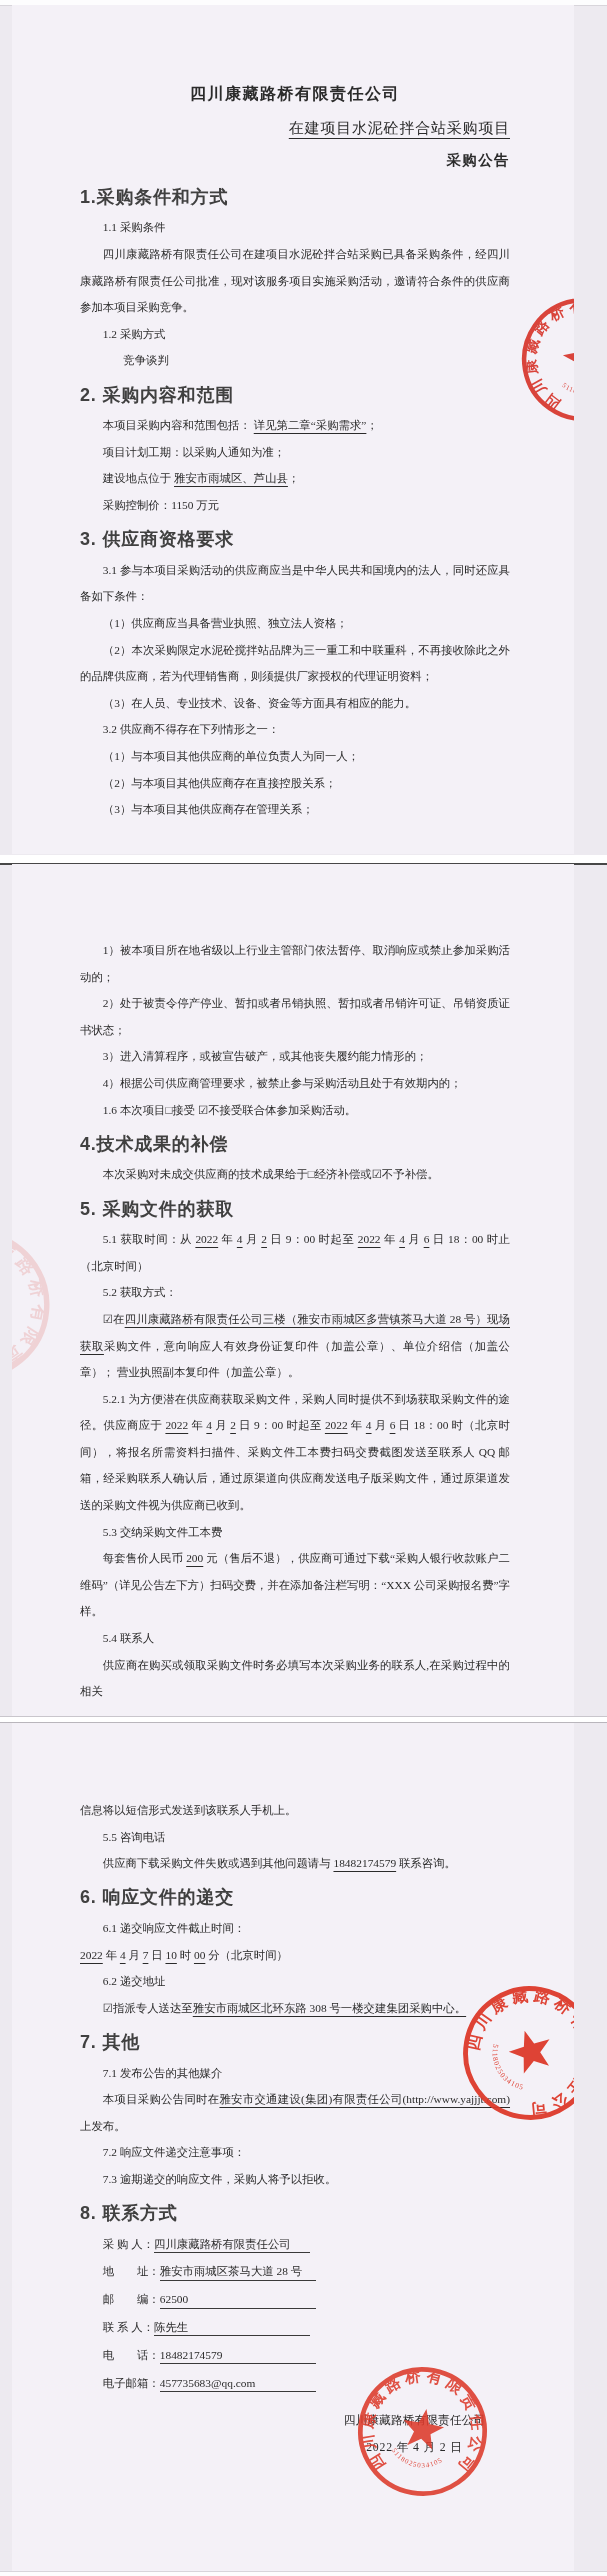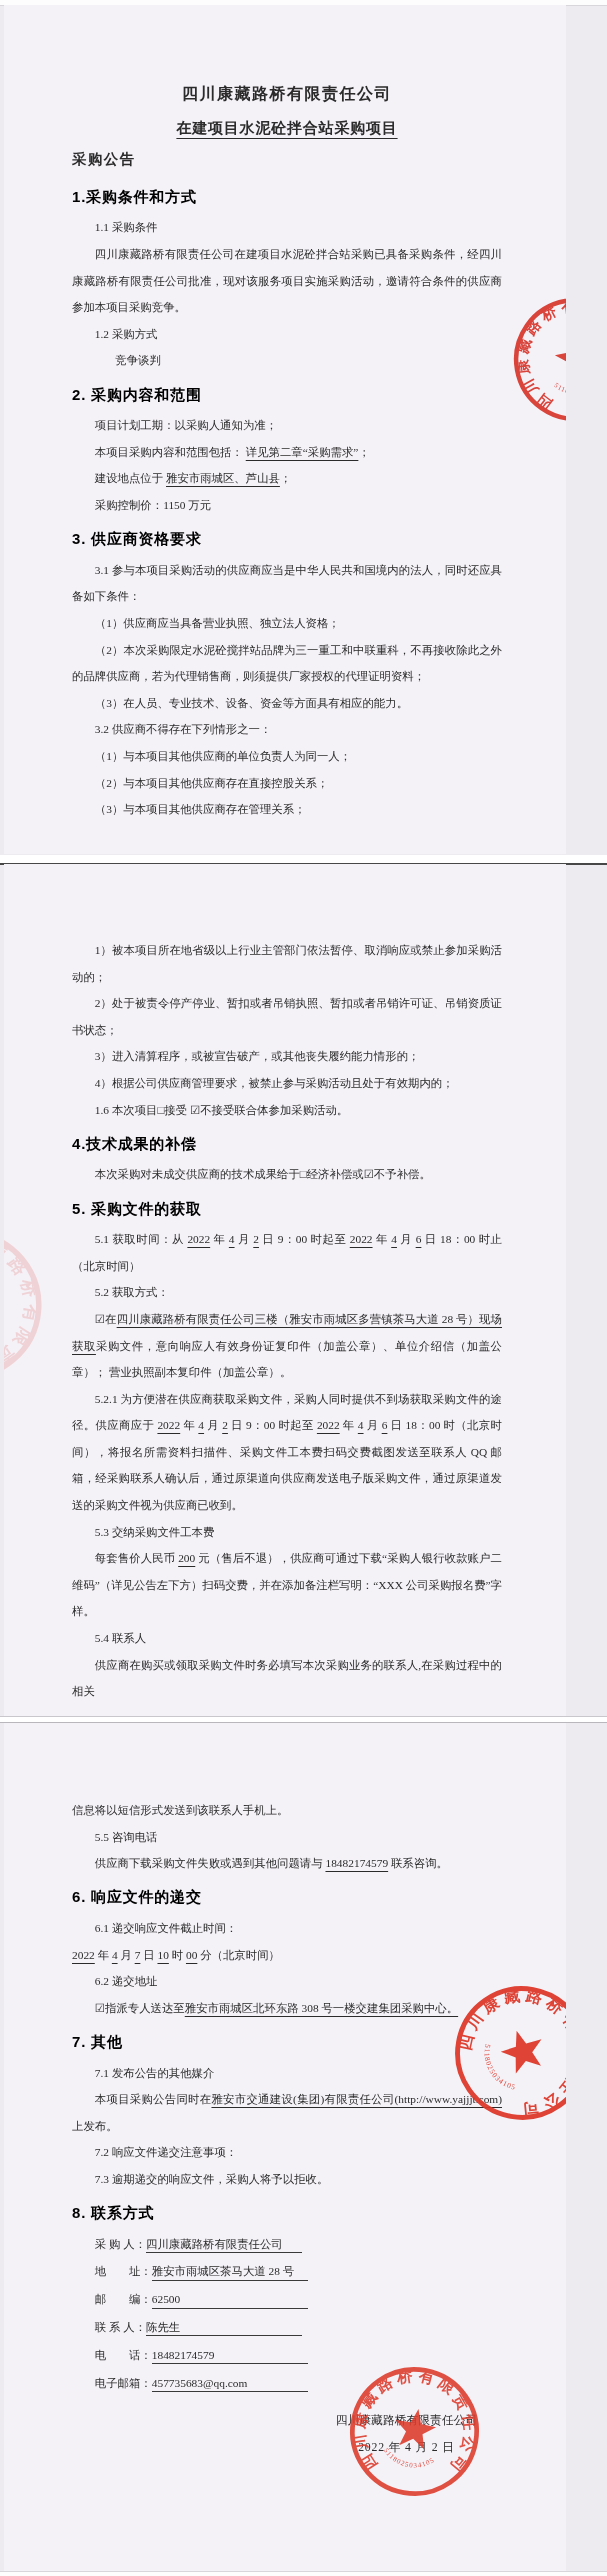--- a/index.html
+++ b/index.html
@@ -7,43 +7,43 @@
     width:607px;
     background:#e9e6ec;
     font-family:"Liberation Serif","DejaVu Serif",serif;
     color:#2b2b2b;
   }
   .canvas { position:relative; width:607px; height:2576px; background:#edeaf0; overflow:hidden; }
   .edge-strip { position:absolute; left:0; width:607px; background:#fdfdfe; }
   #edge-top { top:0; height:4.6px; border-bottom:0.8px solid #d8d5db; }
   #edge-bottom { top:2571px; height:4.6px; border-top:0.8px solid #d8d5db; }
 
-  .page { position:absolute; left:4px; width:562px; background:#f4f1f7; overflow:hidden; }
+  .page { position:absolute; left:12px; width:562px; background:#f4f1f7; overflow:hidden; }
   #page-1 { top:5.3px;    height:849px; }
   #page-2 { top:864px; height:852px; }
   #page-3 { top:1723px; height:849px; }
 
   .sep { position:absolute; left:0; width:607px; background:#ffffff; }
   #sep-1 { top:855px; height:7.6px; border-bottom:2.3px solid #474747; }
   #sep-2 { top:1716px; height:5.3px;  border-top:0.8px solid #c9c6cc; border-bottom:1.5px solid #b9b6bc; }
 
   .content { position:relative; padding:71px 64px 0 68px; }
   #page-2 .content { padding-top:73px; }
   #page-3 .content { padding-top:74px; }
 
   .blk { font-size:11.4px; line-height:26.6px; text-align:justify; }
   .title1 { font-family:"Liberation Sans","DejaVu Sans",sans-serif; font-weight:bold; font-size:16px;
             text-align:center; line-height:35px; letter-spacing:1.5px; }
-  .title2 { font-family:"Liberation Sans","DejaVu Sans",sans-serif; font-weight:bold; font-size:15px;
-            text-align:center; line-height:33px; letter-spacing:0.8px; }
+  .title2 { font-family:"Liberation Sans","DejaVu Sans",sans-serif; font-weight:normal; font-size:15px;
+            text-align:right; line-height:33px; letter-spacing:0.8px; }
   .title2 span { text-decoration:underline; text-underline-offset:4.6px; text-decoration-thickness:1.1px; }
-  .title3 { font-family:Liberation Mono, monospace; font-weight:bold; font-size:14.4px;
-            text-align:left; line-height:32px; letter-spacing:1.5px; margin-bottom:3px; }
-  .h1 { font-family:"Liberation Sans","DejaVu Sans",sans-serif; font-weight:bold; font-size:15px;
-        line-height:20px; margin:10.6px 0 7.6px 0; color:#000000; letter-spacing:0.8px; text-align:left; }
+  .title3 { font-family:Liberation Sans, sans-serif; font-weight:bold; font-size:14.4px;
+            text-align:right; line-height:32px; letter-spacing:1.5px; margin-bottom:3px; }
+  .h1 { font-family:"Liberation Sans","DejaVu Sans",sans-serif; font-weight:bold; font-size:18px;
+        line-height:20px; margin:10.6px 0 7.6px 0; color:#404040; letter-spacing:0.8px; text-align:left; }
   .pi  { text-indent:2em; }
   .pi2 { text-indent:3.8em; }
   .p   { text-indent:0; }
   .contact { text-indent:2em; line-height:27px; margin-bottom:0.8px; }
 
   .u { text-decoration:underline; text-underline-offset:3.8px; text-decoration-thickness:0.8px; }
   .fill { text-decoration:none; display:inline-block; border-bottom:1.1px solid #3a3a3a;
           min-width:156px; line-height:1.35; text-indent:0; }
 
   .signature { position:absolute; left:317px; top:688px; width:171px; text-align:center;
@@ -70,22 +70,22 @@
     <div class="content">
         <div class="blk title1"><span>四川康藏路桥有限责任公司</span></div>
         <div class="blk title2"><span>在建项目水泥砼拌合站采购项目</span></div>
         <div class="blk title3"><span>采购公告</span></div>
         <div class="blk h1"><span>1.采购条件和方式</span></div>
         <div class="blk pi"><span>1.1 采购条件</span></div>
         <div class="blk pi"><span>四川康藏路桥有限责任公司在建项目水泥砼拌合站采购已具备采购条件，经四川康藏路桥有限责任公司批准，现对该服务项目实施采购活动，邀请符合条件的供应商参加本项目采购竞争。</span></div>
         <div class="blk pi"><span>1.2 采购方式</span></div>
         <div class="blk pi2"><span>竞争谈判</span></div>
         <div class="blk h1"><span>2. 采购内容和范围</span></div>
+        <div class="blk pi"><span>本项目采购内容和范围包括： </span><span class="u">详见第二章“采购需求”</span><span>；</span></div>
         <div class="blk pi"><span>项目计划工期：以采购人通知为准；</span></div>
-        <div class="blk pi"><span>本项目采购内容和范围包括： </span><span class="u">详见第二章“采购需求”</span><span>；</span></div>
         <div class="blk pi"><span>建设地点位于 </span><span class="u">雅安市雨城区、芦山县</span><span>；</span></div>
         <div class="blk pi"><span>采购控制价：1150 万元</span></div>
         <div class="blk h1"><span>3.  供应商资格要求</span></div>
         <div class="blk pi"><span>3.1 参与本项目采购活动的供应商应当是中华人民共和国境内的法人，同时还应具备如下条件：</span></div>
         <div class="blk pi"><span>（1）供应商应当具备营业执照、独立法人资格；</span></div>
         <div class="blk pi"><span>（2）本次采购限定水泥砼搅拌站品牌为三一重工和中联重科，不再接收除此之外的品牌供应商，若为代理销售商，则须提供厂家授权的代理证明资料；</span></div>
         <div class="blk pi"><span>（3）在人员、专业技术、设备、资金等方面具有相应的能力。</span></div>
         <div class="blk pi"><span>3.2 供应商不得存在下列情形之一：</span></div>
         <div class="blk pi"><span>（1）与本项目其他供应商的单位负责人为同一人；</span></div>
         <div class="blk pi"><span>（2）与本项目其他供应商存在直接控股关系；</span></div>

